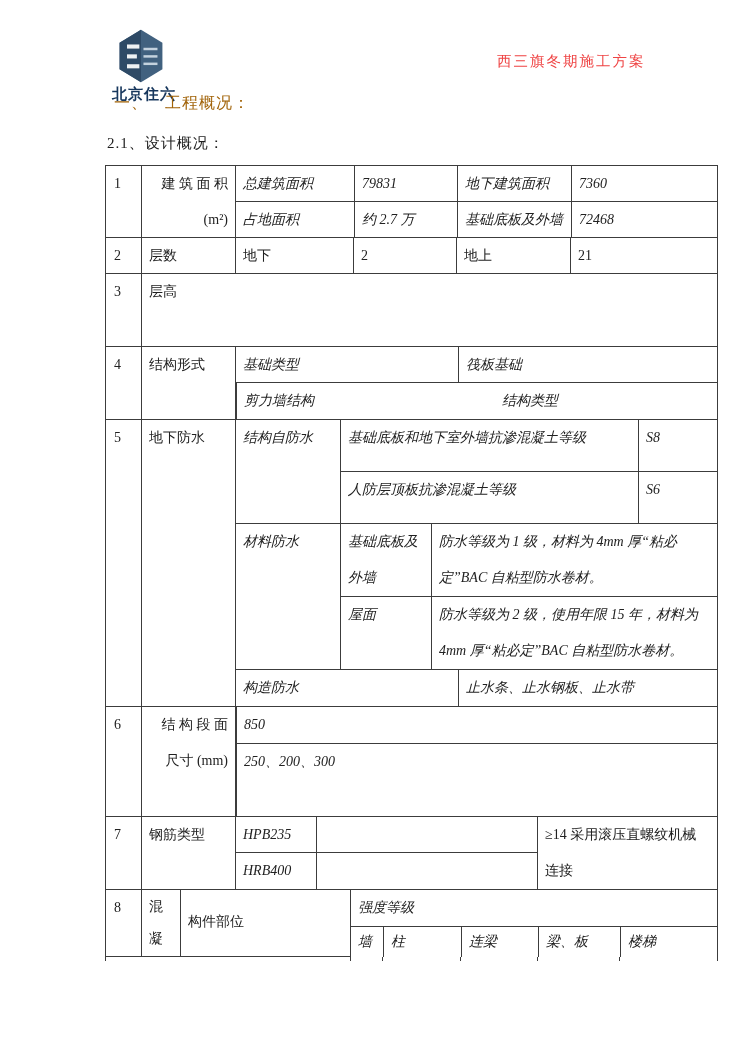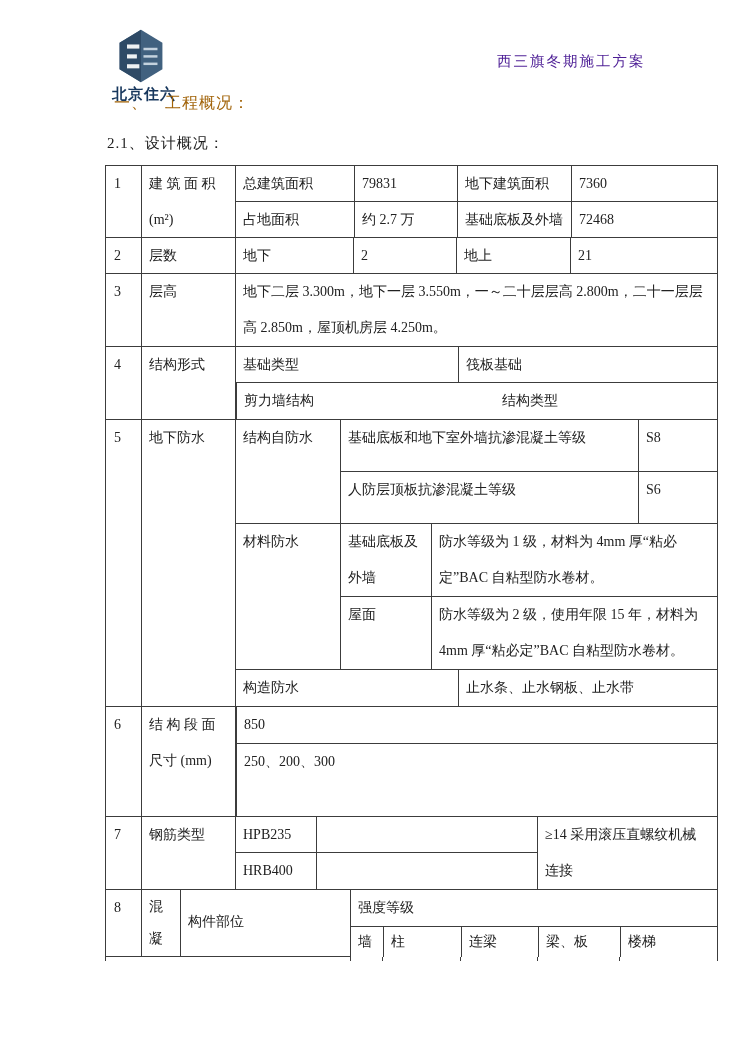--- a/index.html
+++ b/index.html
@@ -7,41 +7,41 @@
     position:relative; width:744px; height:1052px; background:#ffffff;
     font-family:"Liberation Serif","DejaVu Serif",serif;
     color:#212121; overflow:hidden; margin:0 auto;
   }
   
   .logo { position:absolute; left:106px; top:28px; width:70px; text-align:right; }
   .logo svg { display:block; margin:0 auto; }
   .logo-text { font-family:"Liberation Sans","DejaVu Sans",sans-serif;
     font-weight:bold; font-size:15px; color:#16365c; letter-spacing:1px; margin-top:1px; }
   .doc-header { position:absolute; left:497px; top:52px; font-size:14.5px;
-    letter-spacing:2px; color:#4c1d95; }
+    letter-spacing:2px; color:#ef4444; }
   .h1 { position:absolute; left:114px; top:93px; font-size:16px; letter-spacing:1px; color:#a16207; }
   .h2 { position:absolute; left:107px; top:134px; font-size:15px; letter-spacing:1px; color:#1d1d1d; }
 
   
   .tbl { position:absolute; left:105px; top:165px; width:613px;
     border:1px solid #3c3c3c; border-bottom:none; box-sizing:border-box;
     font-size:14px; }
   .tbl * { box-sizing:border-box; }
   .row { display:flex; border-bottom:1px solid #3c3c3c; }
   .row.noline { border-bottom:none; }
   .cell { border-left:1px solid #3c3c3c; padding:0 7px; line-height:36px;
     overflow:hidden; color:#212121; }
   .cell.first { border-left:none; }
   .col { display:flex; flex-direction:column; border-left:1px solid #3c3c3c; padding:0; }
-  .subrow { display:flex; border-bottom:1px solid #3c3c3c; }
+  .subrow { display:flex; border-bottom:1px solid #3c3c3c;font-style:italic; }
   .subrow.last { border-bottom:none; flex:1; }
   .subcell { border-left:1px solid #3c3c3c; padding:0 7px; line-height:36px; overflow:hidden; }
   .subcell.first { border-left:none; }
   .num { padding-left:8px; }
-  .two-line div { line-height:36px; white-space:nowrap; }
+  .two-line div { line-height:36px; white-space:nowrap;text-align:right; }
   .wrap { line-height:36px; }
   
   .r8cell-bb { border-bottom:1px solid #3c3c3c; }
   .vert div { line-height:32px; text-align:left; }
   .gradecols .subcell { line-height:30px; }
   .stub { display:flex; height:4px; margin-left:244px; }
   .stub div { border-left:1px solid #3c3c3c; }
 </style>
 </head>
 <body>
@@ -94,21 +94,20 @@
       <div class="cell" style="width:94px">层数</div>
       <div class="cell" style="width:118px">地下</div>
       <div class="cell" style="width:103px">2</div>
       <div class="cell" style="width:114px">地上</div>
       <div class="cell" style="flex:1">21</div>
     </div>
 
     <div class="row" style="height:73px">
       <div class="cell first num" style="width:35px">3</div>
       <div class="cell" style="width:94px">层高</div>
-      <div class="cell wrap" style="flex:1">地下二层 3.300m，地下一层 3.550m，一～二十层层高 2.800m，二十一层层高 2.850m，屋顶机房层 4.250m。</div>
     </div>
 
     <div class="row" style="height:73px">
       <div class="cell first num" style="width:35px">4</div>
       <div class="cell" style="width:94px">结构形式</div>
       <div class="col" style="flex:1">
         <div class="subrow" style="height:36px">
           <div class="subcell first" style="width:222px">基础类型</div>
           <div class="subcell" style="flex:1">筏板基础</div>
         </div>

